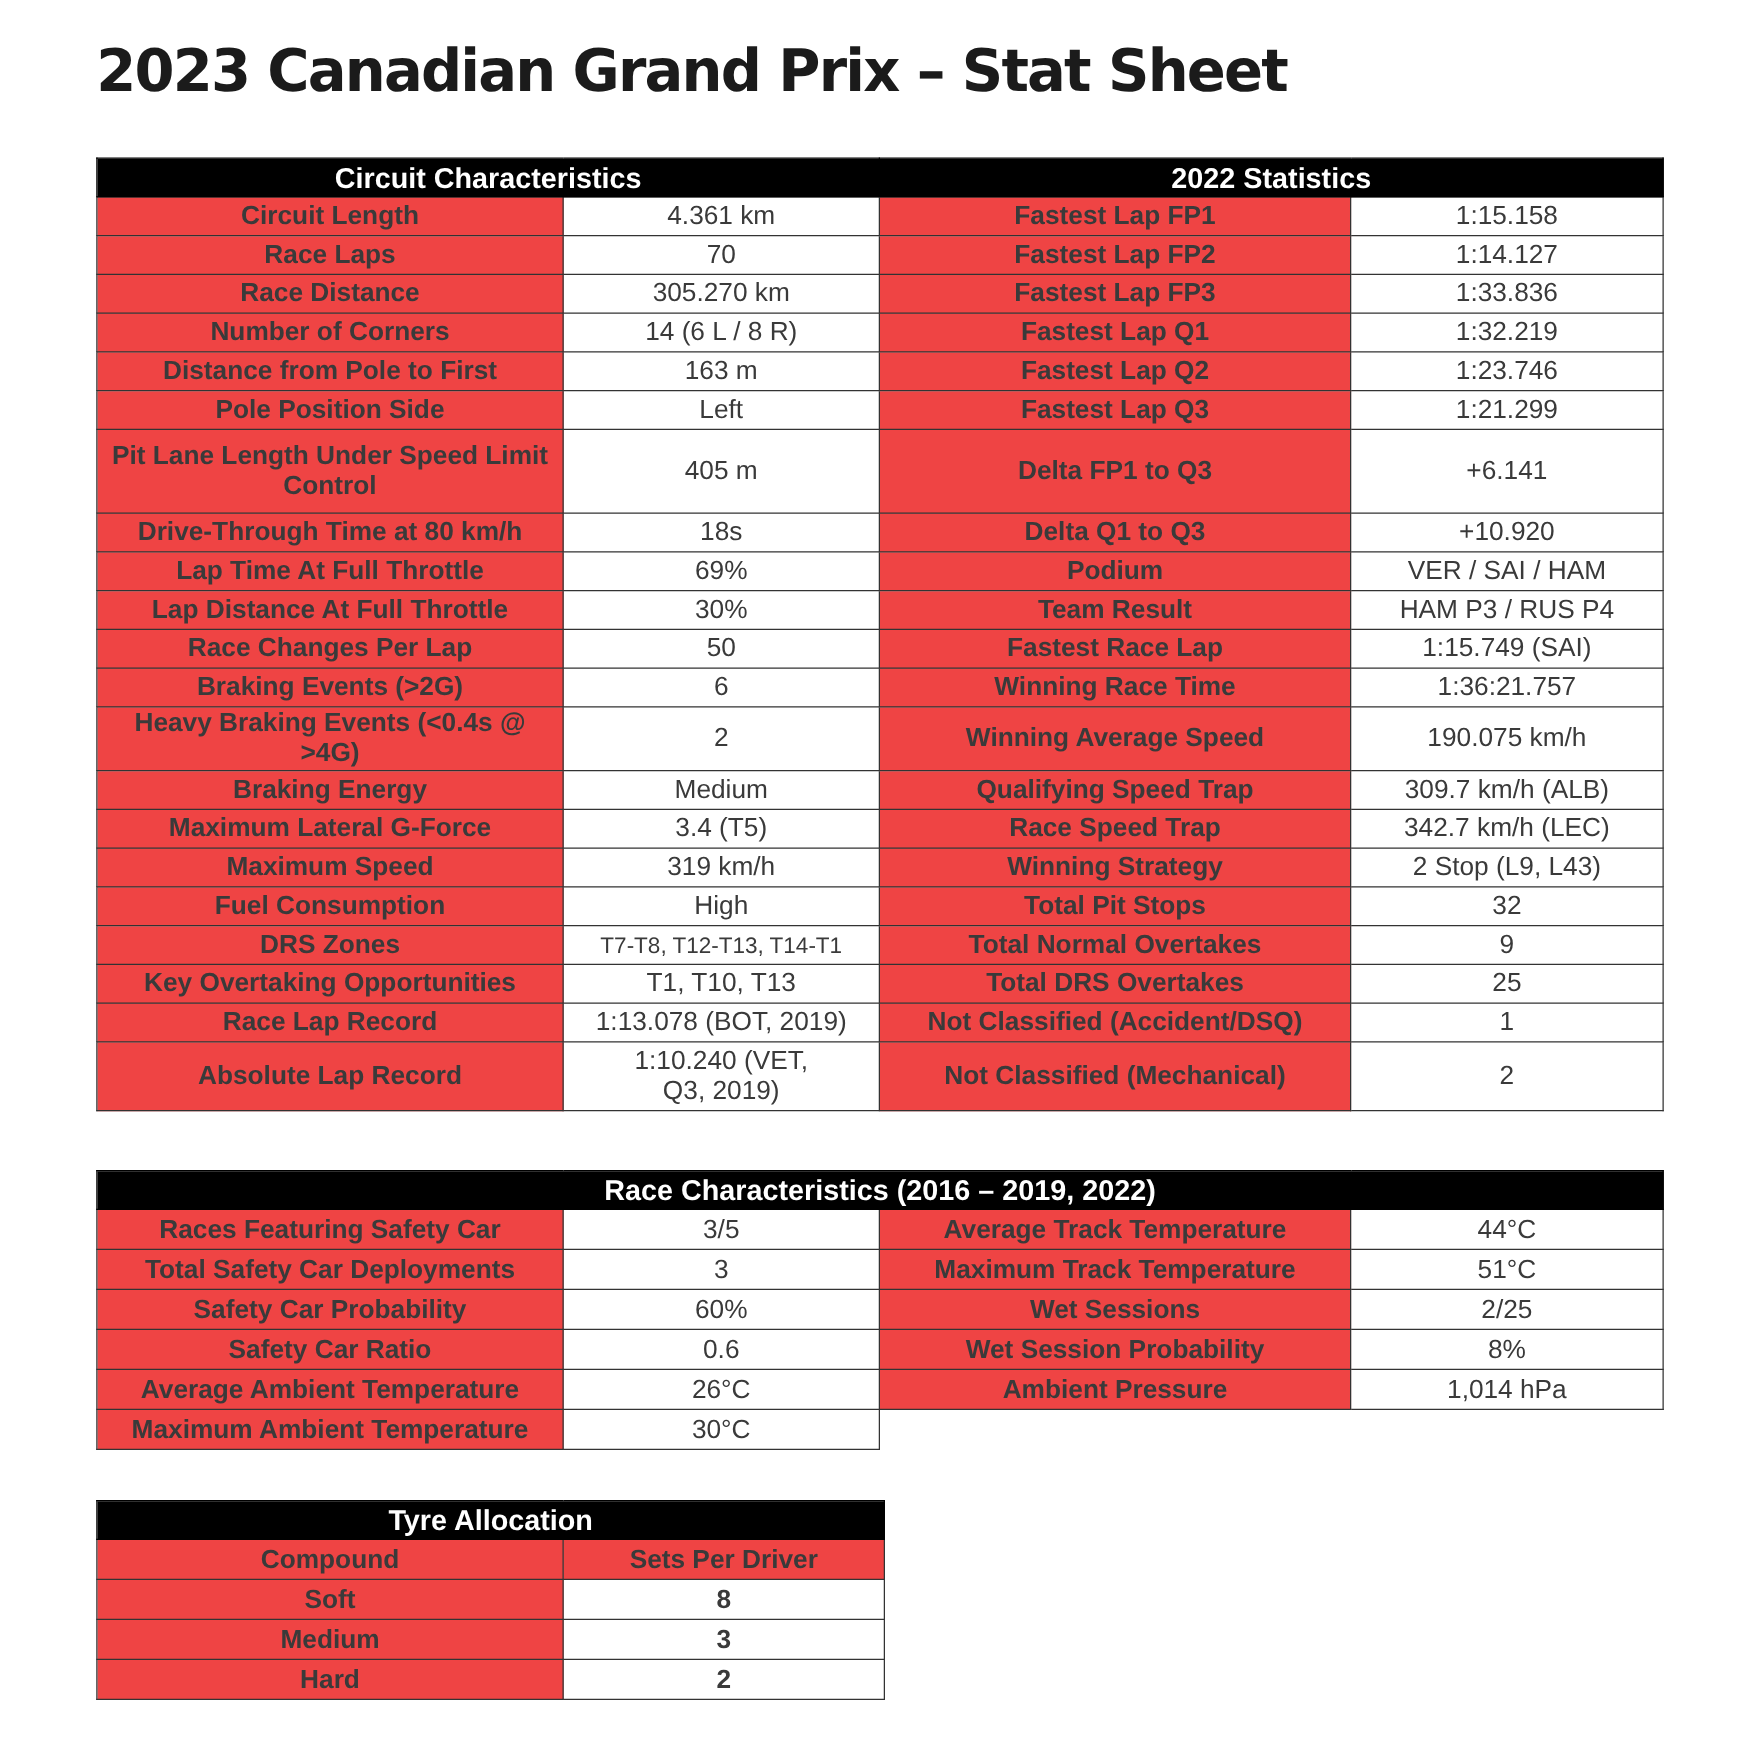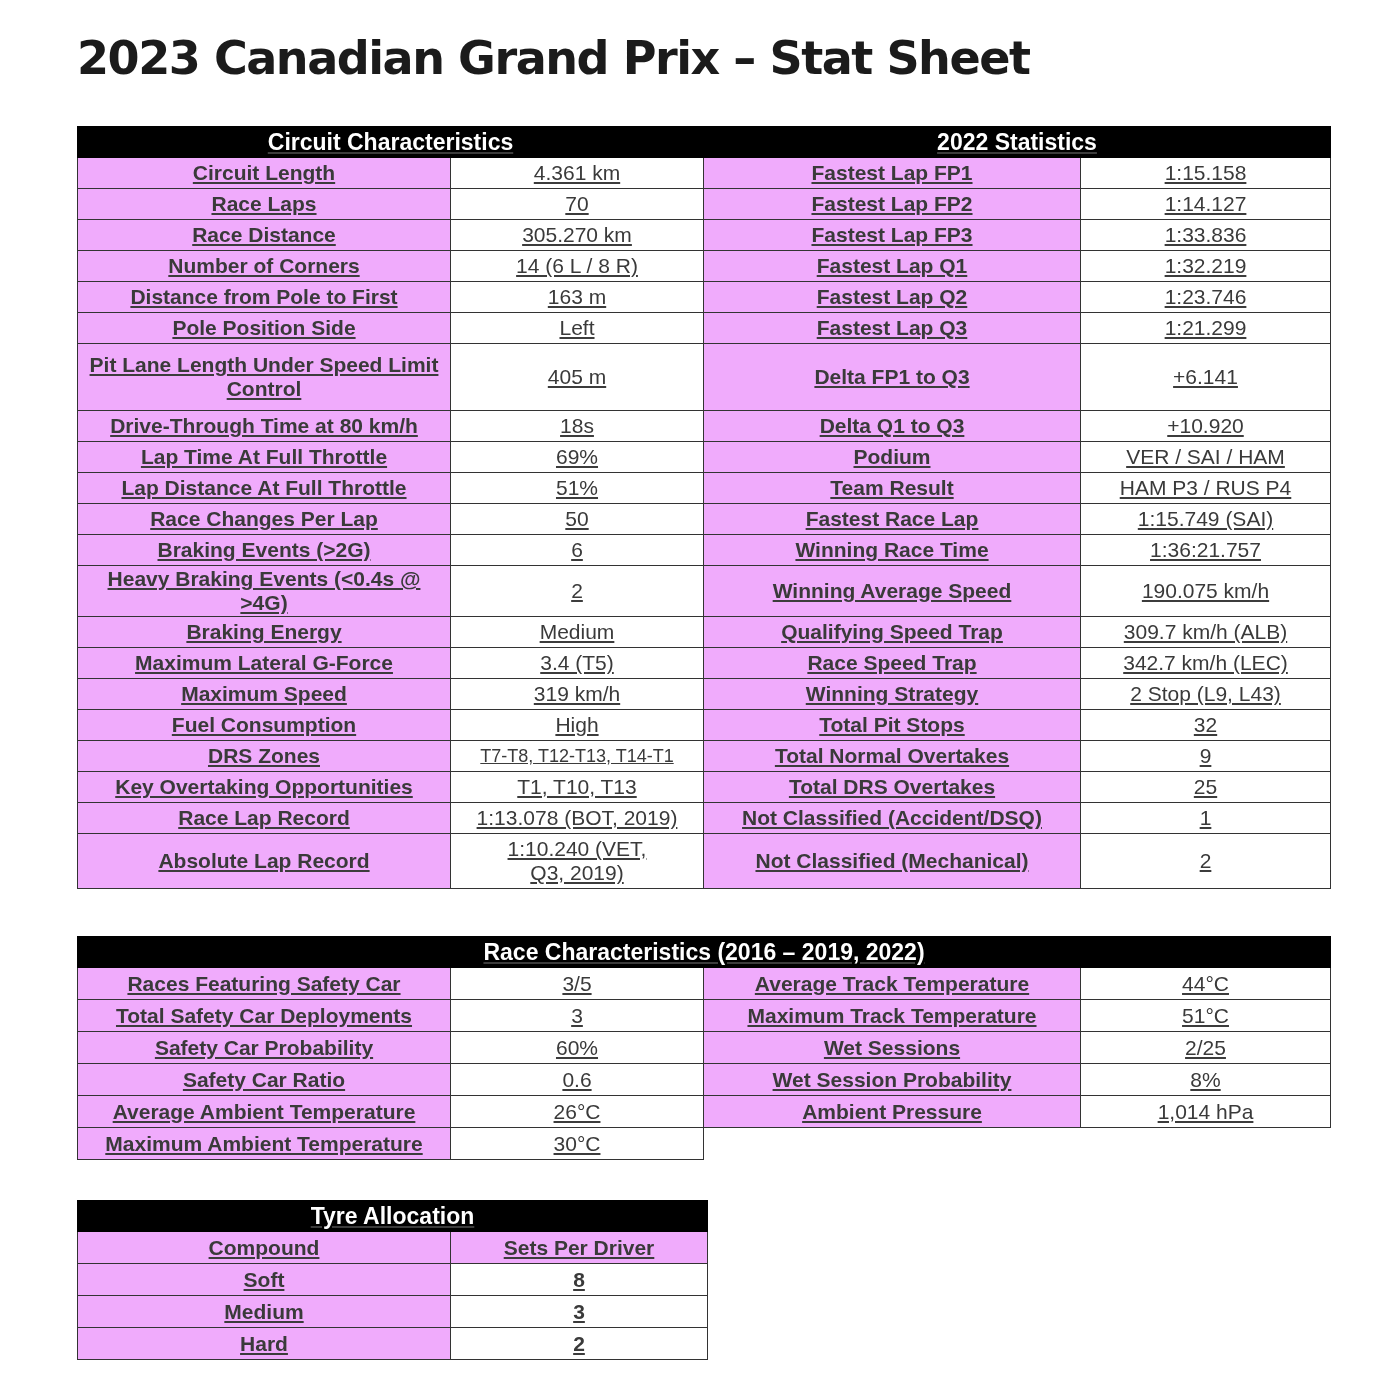--- a/index.html
+++ b/index.html
@@ -8,25 +8,25 @@
       font-family: "Liberation Sans", sans-serif; color: #3c3c3c;
     }
     .title {
       position: absolute; left: 77px; top: 30px;
       font-family: "DejaVu Sans", sans-serif; font-weight: bold;
       font-size: 47px; letter-spacing: -1.5px; color: #1b1b1b; margin: 0;
       transform: scaleX(0.98); transform-origin: left top;
     }
     table {
       position: absolute; border-collapse: collapse; table-layout: fixed;
-      font-family: "Liberation Sans", sans-serif; font-size: 21px; text-decoration: underline;
+      font-family: "Liberation Sans", sans-serif; font-size: 21px;
     }
     td, th { border: 1.5px solid #333; text-align: center; vertical-align: middle; padding: 0 4px; line-height: 24px; }
     th.hdr { background: #000; color: #fff; font-weight: bold; font-size: 23px; height: 30px; padding: 0; border-color: #000; }
-    td.lab { background: #f0abfc; font-weight: bold; color: #3a3a3a; }
+    td.lab { background: #ef4444; font-weight: bold; color: #3a3a3a; }
     td.val { background: #fff; color: #3a3a3a; }
     td.val.small { font-size: 18px; }
     td.val.bold { font-weight: bold; }
     tr.r1 td { height: 30px; }
     tr.r2 td { height: 66px; }
     tr.r3 td { height: 50px; }
     tr.r4 td { height: 54px; }
     #circuit-table { left: 77px; top: 126px; width: 1253px; }
     #race-table { left: 77px; top: 936px; width: 1253px; }
     #tyre-table { left: 77px; top: 1200px; width: 630px; }
@@ -100,21 +100,21 @@
     <td class="val">+10.920</td>
   </tr>
   <tr class="r1">
     <td class="lab">Lap Time At Full Throttle</td>
     <td class="val">69%</td>
     <td class="lab">Podium</td>
     <td class="val">VER / SAI / HAM</td>
   </tr>
   <tr class="r1">
     <td class="lab">Lap Distance At Full Throttle</td>
-    <td class="val">51%</td>
+    <td class="val">30%</td>
     <td class="lab">Team Result</td>
     <td class="val">HAM P3 / RUS P4</td>
   </tr>
   <tr class="r1">
     <td class="lab">Race Changes Per Lap</td>
     <td class="val">50</td>
     <td class="lab">Fastest Race Lap</td>
     <td class="val">1:15.749 (SAI)</td>
   </tr>
   <tr class="r1">

